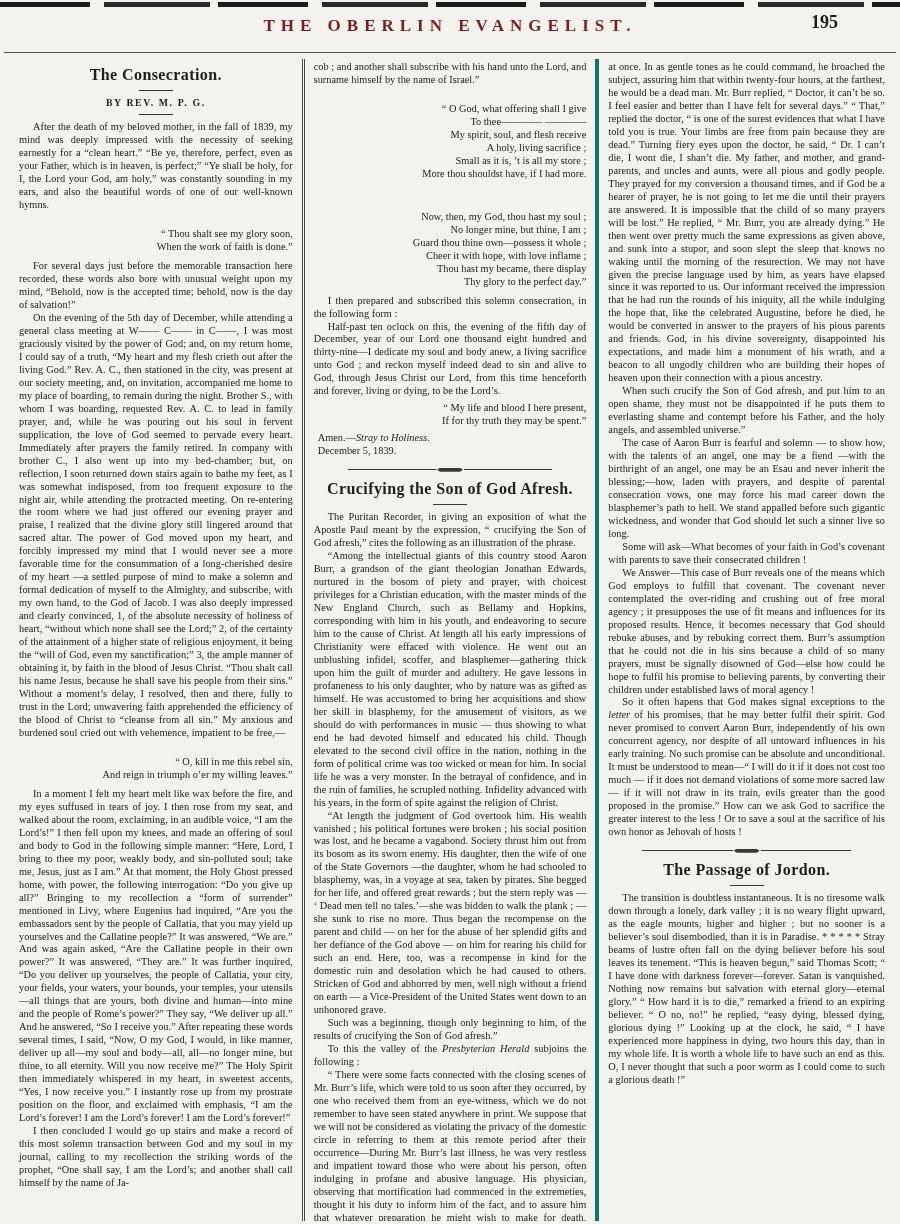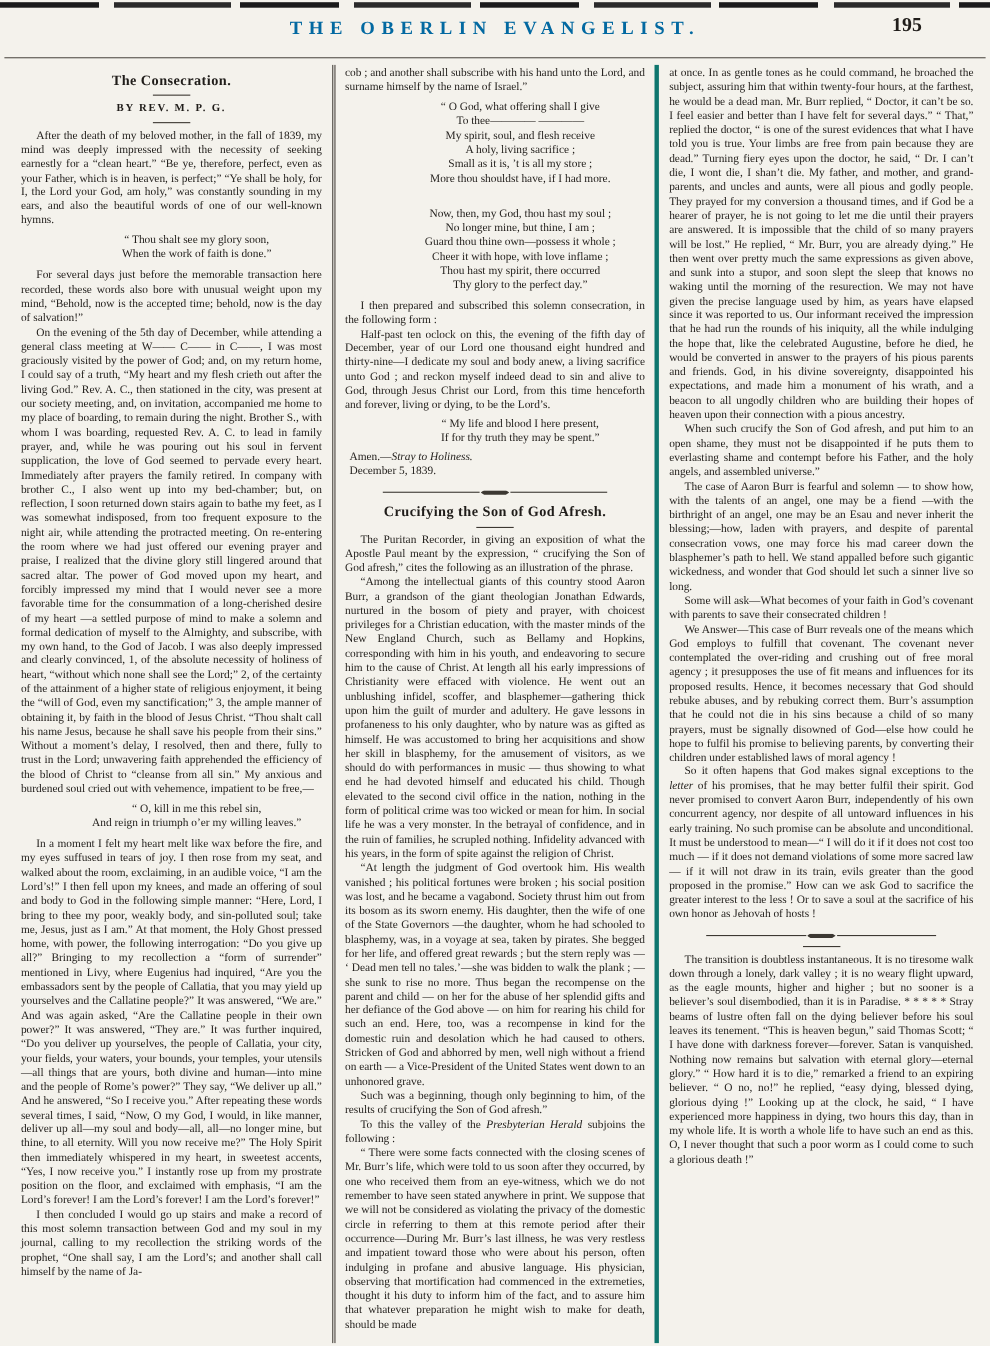--- a/index.html
+++ b/index.html
@@ -16,21 +16,21 @@
   .top-edge {
     position:absolute; top:2px; left:0; width:100%; height:5px;
     background: repeating-linear-gradient(90deg,
       #1b1b1b 0 90px, #f4f2ec 90px 104px,
       #2a2a2a 104px 210px, #f4f2ec 210px 218px);
   }
   .masthead { position: relative; padding-top: 16px; height: 48px; }
   .mast-title {
     display:block; text-align:center;
     font-size: 17px; font-weight: bold; letter-spacing: 6px;
-    color:#0369a1;
+    color:#7f1d1d;
   }
   .page-num {
     position:absolute; top: 12px; right: 62px;
     font-size: 18px; font-weight: bold;
   }
   .mast-rule { border-top: 1px solid #55504a; margin: 4px 4px 0 4px; }
   .columns {
     display: flex;
     height: 1168px;
     padding: 6px 6px 0 10px;
@@ -40,33 +40,33 @@
     padding: 2px 9px 0 9px;
     font-size: 10.35px;
     line-height: 1.255;
     text-align: justify;
     overflow: hidden;
   }
   .col-1 { border-right: 3px double #4a453f; }
   .col-2 { border-right: 4px solid #0f766e; }
   .art-title {
     text-align: center;
-    font-size: 13px;
+    font-size: 16px;
     font-weight: bold;
     margin-top: 4px;
     letter-spacing: .4px;
   }
   .head-rule { width: 34px; border-top: 1px solid #3c3832; margin: 5px auto 6px auto; }
   .byline {
     text-align:center;
     font-size: 9.8px; font-weight: bold; letter-spacing: 1.6px;
     margin: 2px 0 1px 0;
   }
   p.para { text-indent: 14px; }
-  .verse { margin: 5px 0 6px 46px; text-align: center; }
+  .verse { margin: 16px 0 6px 46px; text-align: right; }
   .verse.tight { margin-top: 4px; margin-bottom: 4px; }
   .verse .vline { display:block; }
   .stanza-gap { height: 8px; }
   .plainline { text-indent: 4px; text-align:left; }
   .divider {
     display:flex; align-items:center;
     margin: 8px 34px 6px 34px; height: 7px;
   }
   .divider .dline { flex:1; border-top: 1px solid #3c3832; }
   .divider .ddiamond {
@@ -119,21 +119,21 @@
         <span class="vline">A holy, living sacrifice ;</span>
         <span class="vline">Small as it is, ’t is all my store ;</span>
         <span class="vline">More thou shouldst have, if I had more.</span>
       </div>
       <div class="stanza-gap"></div>
       <div class="verse">
         <span class="vline">Now, then, my God, thou hast my soul ;</span>
         <span class="vline">No longer mine, but thine, I am ;</span>
         <span class="vline">Guard thou thine own—possess it whole ;</span>
         <span class="vline">Cheer it with hope, with love inflame ;</span>
-        <span class="vline">Thou hast my spirit, there occurred</span>
+        <span class="vline">Thou hast my became, there display</span>
         <span class="vline">Thy glory to the perfect day.”</span>
       </div>
       <p class="para">I then prepared and subscribed this solemn consecration, in the following form :</p>
       <p class="para">Half-past ten oclock on this, the evening of the fifth day of December, year of our Lord one thousand eight hundred and thirty-nine—I dedicate my soul and body anew, a living sacrifice unto God ; and reckon myself indeed dead to sin and alive to God, through Jesus Christ our Lord, from this time henceforth and forever, living or dying, to be the Lord’s.</p>
       <div class="verse tight">
         <span class="vline">“ My life and blood I here present,</span>
         <span class="vline">If for thy truth they may be spent.”</span>
       </div>
       <p class="plainline"><span>Amen.—</span><span class="it">Stray to Holiness.</span></p>
       <p class="plainline">December 5, 1839.</p>
@@ -162,19 +162,20 @@
       <p class="para">Some will ask—What becomes of your faith in God’s covenant with parents to save their consecrated children !</p>
       <p class="para">We Answer—This case of Burr reveals one  of the means which God employs to fulfill that covenant.  The covenant never contemplated the over-riding and crushing out of free moral agency ;  it presupposes the use of fit means and influences for its proposed results.  Hence, it becomes necessary that God should rebuke abuses, and by rebuking correct them.  Burr’s assumption that he could not die in his sins because a child of so many prayers, must be signally disowned of God—else how could he hope to fulfil his promise to believing parents, by converting their children under established laws of moral agency !</p>
       <p class="para"><span>So it often hapens that God makes signal exceptions to the </span><span class="it">letter</span><span> of his promises, that he may better fulfil their spirit.  God never promised to convert Aaron Burr, independently of his own concurrent agency, nor despite of all untoward influences in his early training.  No such promise can be absolute and unconditional.  It must be understood to mean—“ I will do it if it does not cost too much — if it does not demand violations of some more sacred law — if it will not draw in its train, evils greater than the good proposed in the promise.”  How can we ask God to sacrifice the greater interest to the less !   Or to save a soul at the sacrifice of his own honor as Jehovah of hosts !</span></p>
 
       <div class="divider">
         <span class="dline"></span>
         <span class="ddiamond"></span>
         <span class="dline"></span>
       </div>
 
+      <h2 class="art-title">The Passage of Jordon.</h2>
       <div class="head-rule"></div>
 
       <p class="para">The transition is doubtless instantaneous.  It is no tiresome walk down through a lonely, dark valley ; it is no weary flight upward, as the eagle mounts, higher and higher ; but no sooner is a  believer’s soul disembodied, than it is in Paradise. * * * * * Stray beams of lustre often fall on the dying believer before his soul leaves its tenement.  “This is heaven begun,” said Thomas Scott; “ I have done with darkness forever—forever.  Satan is vanquished.  Nothing now remains but salvation with eternal glory—eternal glory.”  “ How hard it is to die,” remarked a friend to an expiring believer.  “ O no, no!” he replied, “easy dying, blessed dying, glorious dying !” Looking up at the clock, he said, “ I  have experienced more happiness in dying, two hours this day, than in my whole life.  It is worth a whole life to have such an end as this.  O, I never thought that such a poor worm as I could come to such a glorious death !”</p>
     </div>
 
   </div>
 </div>
 
 </body></html>

